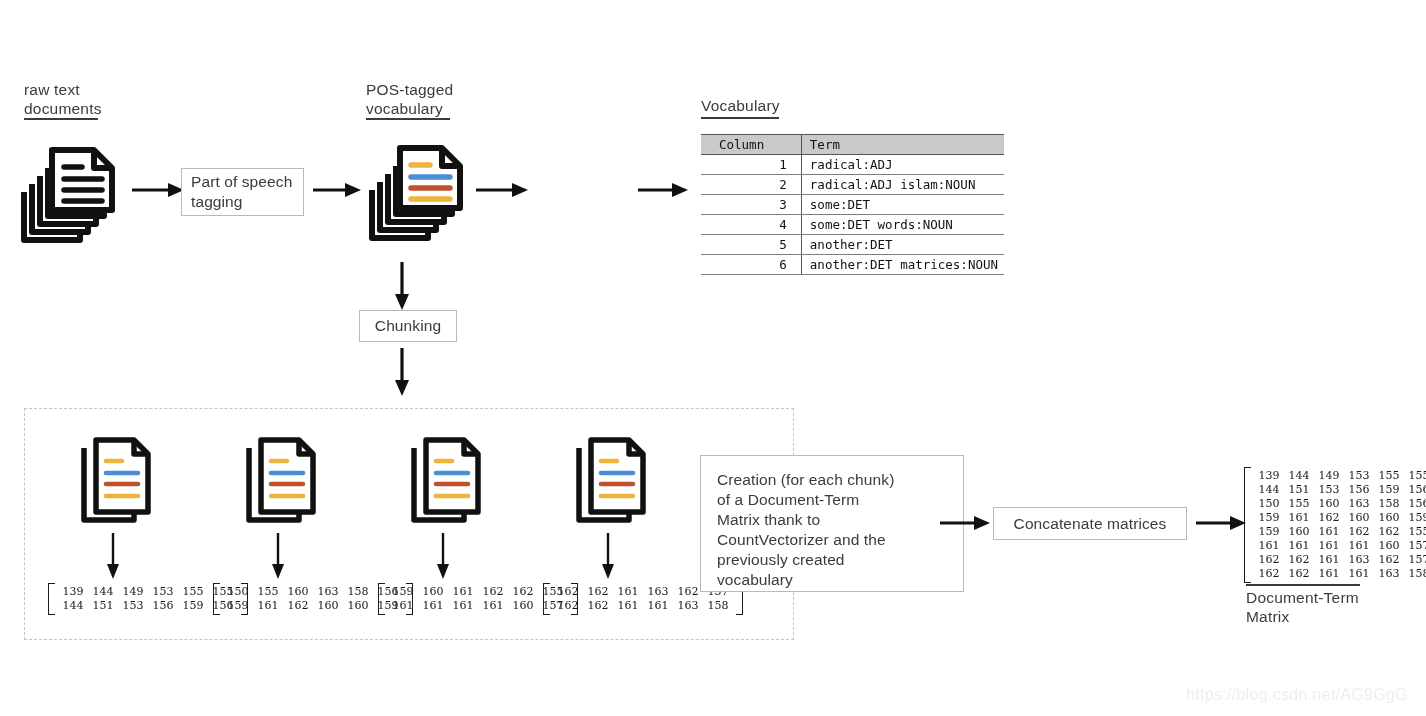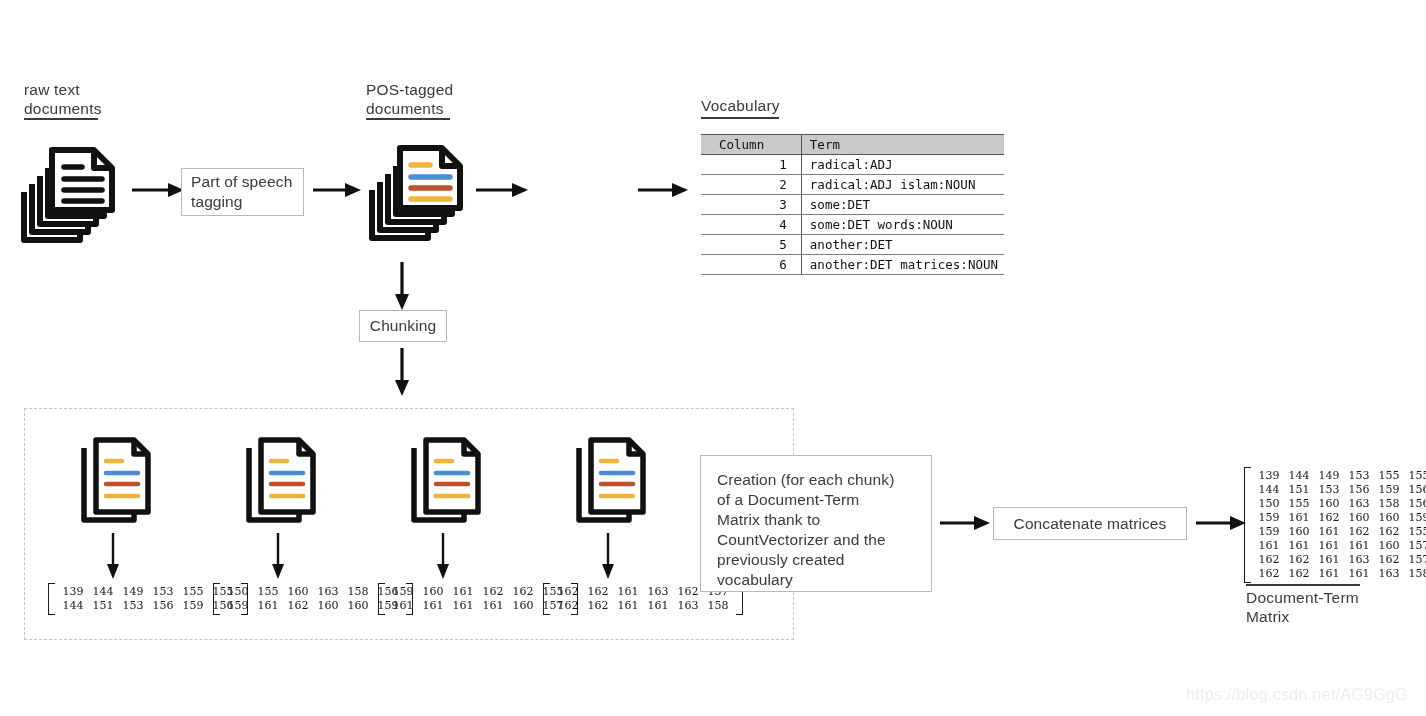--- a/index.html
+++ b/index.html
@@ -173,21 +173,21 @@
 tagging</div>
 
   <div class="abs arrow-h" style="left:313px; top:180px;">
     <svg width="48" height="20" viewBox="0 0 48 20">
       <line x1="0" y1="10" x2="34" y2="10" stroke="#111111" stroke-width="3.2"></line>
       <polygon points="32,3 48,10 32,17" fill="#111111"></polygon>
     </svg>
   </div>
 
   <div class="abs heading" style="left:366px; top:80px; width:170px;">POS-tagged
-documents</div>
+vocabulary</div>
   <div class="abs heading-rule" style="left:366px; top:118px; width:84px;"></div>
 
   <div class="abs docicon" style="left:364px; top:134px;">
     <svg width="110" height="112" viewBox="0 0 110 112">
       <g fill="#ffffff" stroke="#111111" stroke-width="6" stroke-linejoin="round">
         <path d="M8 56 L8 104 L64 104 L64 96"></path>
         <path d="M16 48 L16 96 L72 96 L72 88"></path>
         <path d="M24 40 L24 88 L80 88 L80 80"></path>
         <path d="M32 32 L32 80 L88 80 L88 72"></path>
         <path d="M40 24 L40 72 L96 72 L96 64"></path>
@@ -258,21 +258,21 @@
     </tbody>
   </table>
 
   <div class="abs arrow-v" style="left:392px; top:262px;">
     <svg width="20" height="48" viewBox="0 0 20 48">
       <line x1="10" y1="0" x2="10" y2="34" stroke="#111111" stroke-width="3.2"></line>
       <polygon points="3,32 10,48 17,32" fill="#111111"></polygon>
     </svg>
   </div>
 
-  <div class="abs pbox" style="left:359px; top:310px; width:88px; height:32px; justify-content:center;">Chunking</div>
+  <div class="abs pbox" style="left:359px; top:310px; width:98px; height:32px; justify-content:center;">Chunking</div>
 
   <div class="abs arrow-v" style="left:392px; top:348px;">
     <svg width="20" height="48" viewBox="0 0 20 48">
       <line x1="10" y1="0" x2="10" y2="34" stroke="#111111" stroke-width="3.2"></line>
       <polygon points="3,32 10,48 17,32" fill="#111111"></polygon>
     </svg>
   </div>
 
   <div class="abs dashed-region" style="left:24px; top:408px; width:768px; height:230px;"></div>
 
@@ -441,21 +441,21 @@
         <span class="mcell">162</span>
         <span class="mcell">161</span>
         <span class="mcell">161</span>
         <span class="mcell">163</span>
         <span class="mcell">158</span>
       </div>
     </div>
     <div class="bracket right"></div>
   </div>
 
-  <div class="abs pbox top" style="left:700px; top:455px; width:232px; height:137px; padding:14px 16px;">Creation (for each chunk)
+  <div class="abs pbox top" style="left:700px; top:455px; width:264px; height:137px; padding:14px 16px;">Creation (for each chunk)
 of a Document-Term
 Matrix thank to
 CountVectorizer and the
 previously created
 vocabulary</div>
 
   <div class="abs arrow-h" style="left:940px; top:513px;">
     <svg width="50" height="20" viewBox="0 0 50 20">
       <line x1="0" y1="10" x2="36" y2="10" stroke="#111111" stroke-width="3.2"></line>
       <polygon points="34,3 50,10 34,17" fill="#111111"></polygon>

